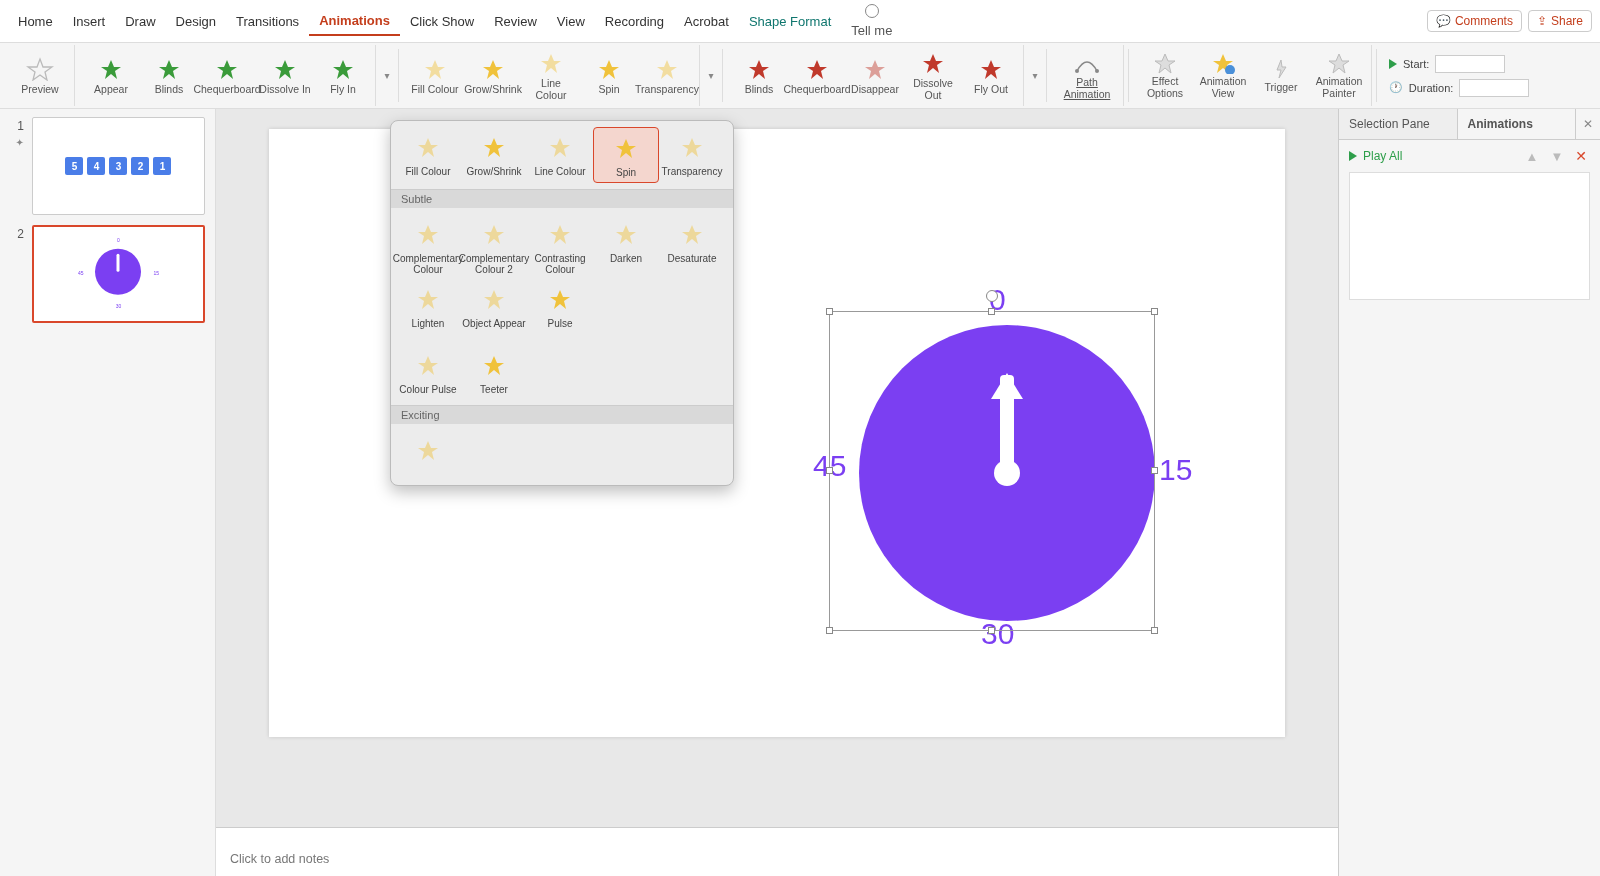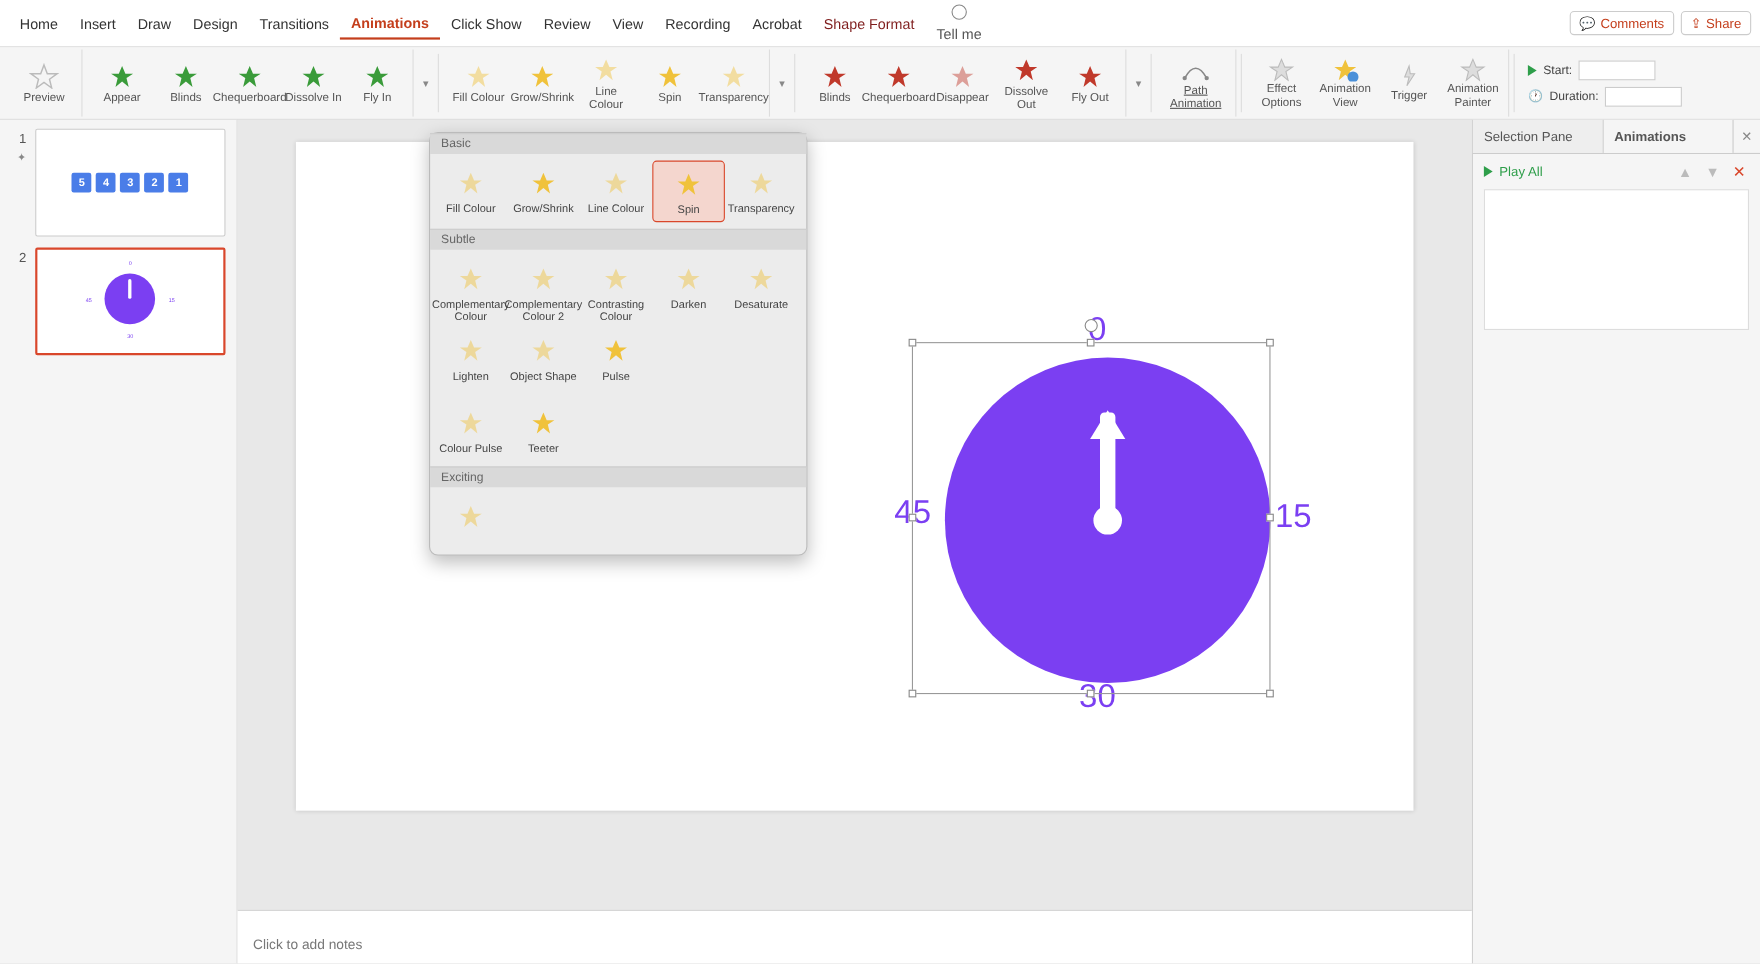--- a/index.html
+++ b/index.html
@@ -1,20 +1,20 @@
 <!DOCTYPE html>
 <html><head>
   <meta charset="utf-8">
   <style>
     * { margin: 0; padding: 0; box-sizing: border-box; font-family: -apple-system, BlinkMacSystemFont, "Segoe UI", sans-serif; }
     body { background: #e8e8e8; width: 1600px; height: 876px; overflow: hidden; display:flex; flex-direction:column; }
     .ribbon-bar { background: #fff; display: flex; align-items:center; padding: 4px 8px; font-size: 13px; color: #333; border-bottom:1px solid #ddd; }
     .ribbon-tab { padding: 6px 10px; cursor: pointer; }
     .ribbon-tab.active { color: #c43e1c; border-bottom: 2px solid #c43e1c; font-weight: 600; }
-    .ribbon-tab.shape { color: #7f1d1d; }
+    .ribbon-tab.shape { color: #0f766e; }
     .ribbon-right { margin-left: auto; display:flex; gap:6px; }
     .pill-btn { border:1px solid #ccc; border-radius:4px; padding:3px 8px; font-size:12px; display:flex; align-items:center; gap:4px; color:#c43e1c; background:#fff;}
     .toolbar { background: #f5f5f5; display:flex; align-items:stretch; padding: 2px 6px; gap: 4px; border-bottom: 1px solid #ddd; font-size:10.5px; color:#555; height:66px;}
     .tool-group { display:flex; align-items:center; gap: 6px; padding:2px 6px; border-right:1px solid #ddd; }
     .tool-item { display:flex; flex-direction:column; align-items:center; justify-content:center; gap:2px; width:52px; cursor:pointer; text-align:center; font-size:10.5px; line-height:1.1;}
     .tool-item .star { width:26px; height:26px; display:flex; align-items:center; justify-content:center;}
     .tool-item.big { width:60px;text-decoration:underline; }
     .tool-label { font-size:10.5px; color:#555; }
     .divider { width:1px; background:#ddd; margin:4px 0;}
     .timing-group { display:flex; flex-direction:column; justify-content:center; gap:6px; padding:0 8px; }
@@ -357,21 +357,20 @@
           <div class="sel-handle tr"></div>
           <div class="sel-handle ml"></div>
           <div class="sel-handle mr"></div>
           <div class="sel-handle bl"></div>
           <div class="sel-handle bm"></div>
           <div class="sel-handle br"></div>
         </div>
       </div>
 
       <div class="dropdown">
-        <div class="dd-section-head">Basic</div>
         <div class="dd-grid" id="dd-basic">
             <div class="dd-item">
               <div class="star-ic">
                 <svg width="26" height="22" class="star-svg faded">
                   <polygon points="13,2 16,9 23,9 17,13 19,21 13,16 7,21 9,13 3,9 10,9" fill="#f0c23b"></polygon>
                 </svg>
               </div>
               <span>Fill Colour</span>
             </div>
             <div class="dd-item">
@@ -456,21 +455,21 @@
                 </svg>
               </div>
               <span>Lighten</span>
             </div>
             <div class="dd-item">
               <div class="star-ic">
                 <svg width="26" height="22" class="star-svg faded">
                   <polygon points="13,2 16,9 23,9 17,13 19,21 13,16 7,21 9,13 3,9 10,9" fill="#f0c23b"></polygon>
                 </svg>
               </div>
-              <span>Object Shape</span>
+              <span>Object Appear</span>
             </div>
             <div class="dd-item">
               <div class="star-ic">
                 <svg width="26" height="22" class="star-svg ">
                   <polygon points="13,2 16,9 23,9 17,13 19,21 13,16 7,21 9,13 3,9 10,9" fill="#f0c23b"></polygon>
                 </svg>
               </div>
               <span>Pulse</span>
             </div>
           </div>

